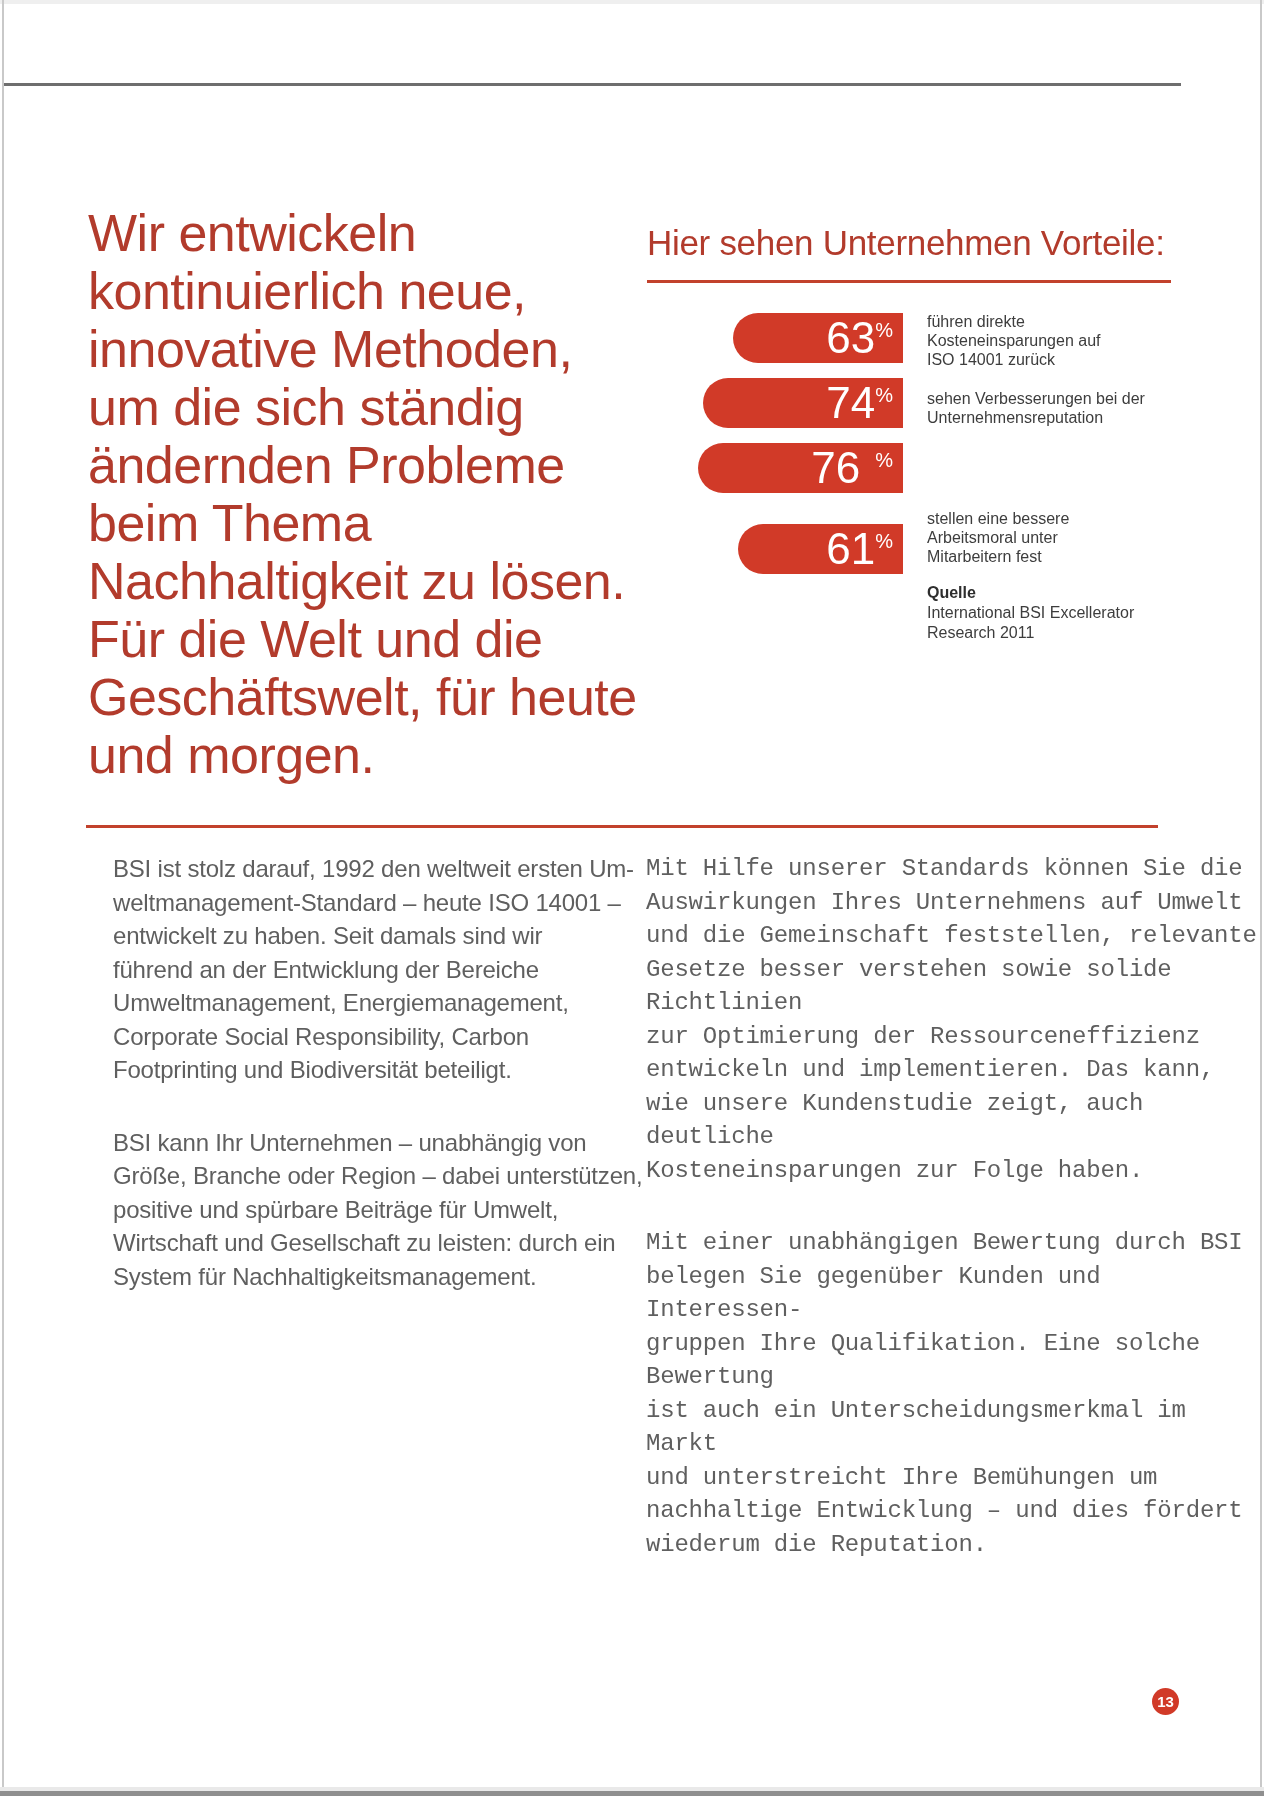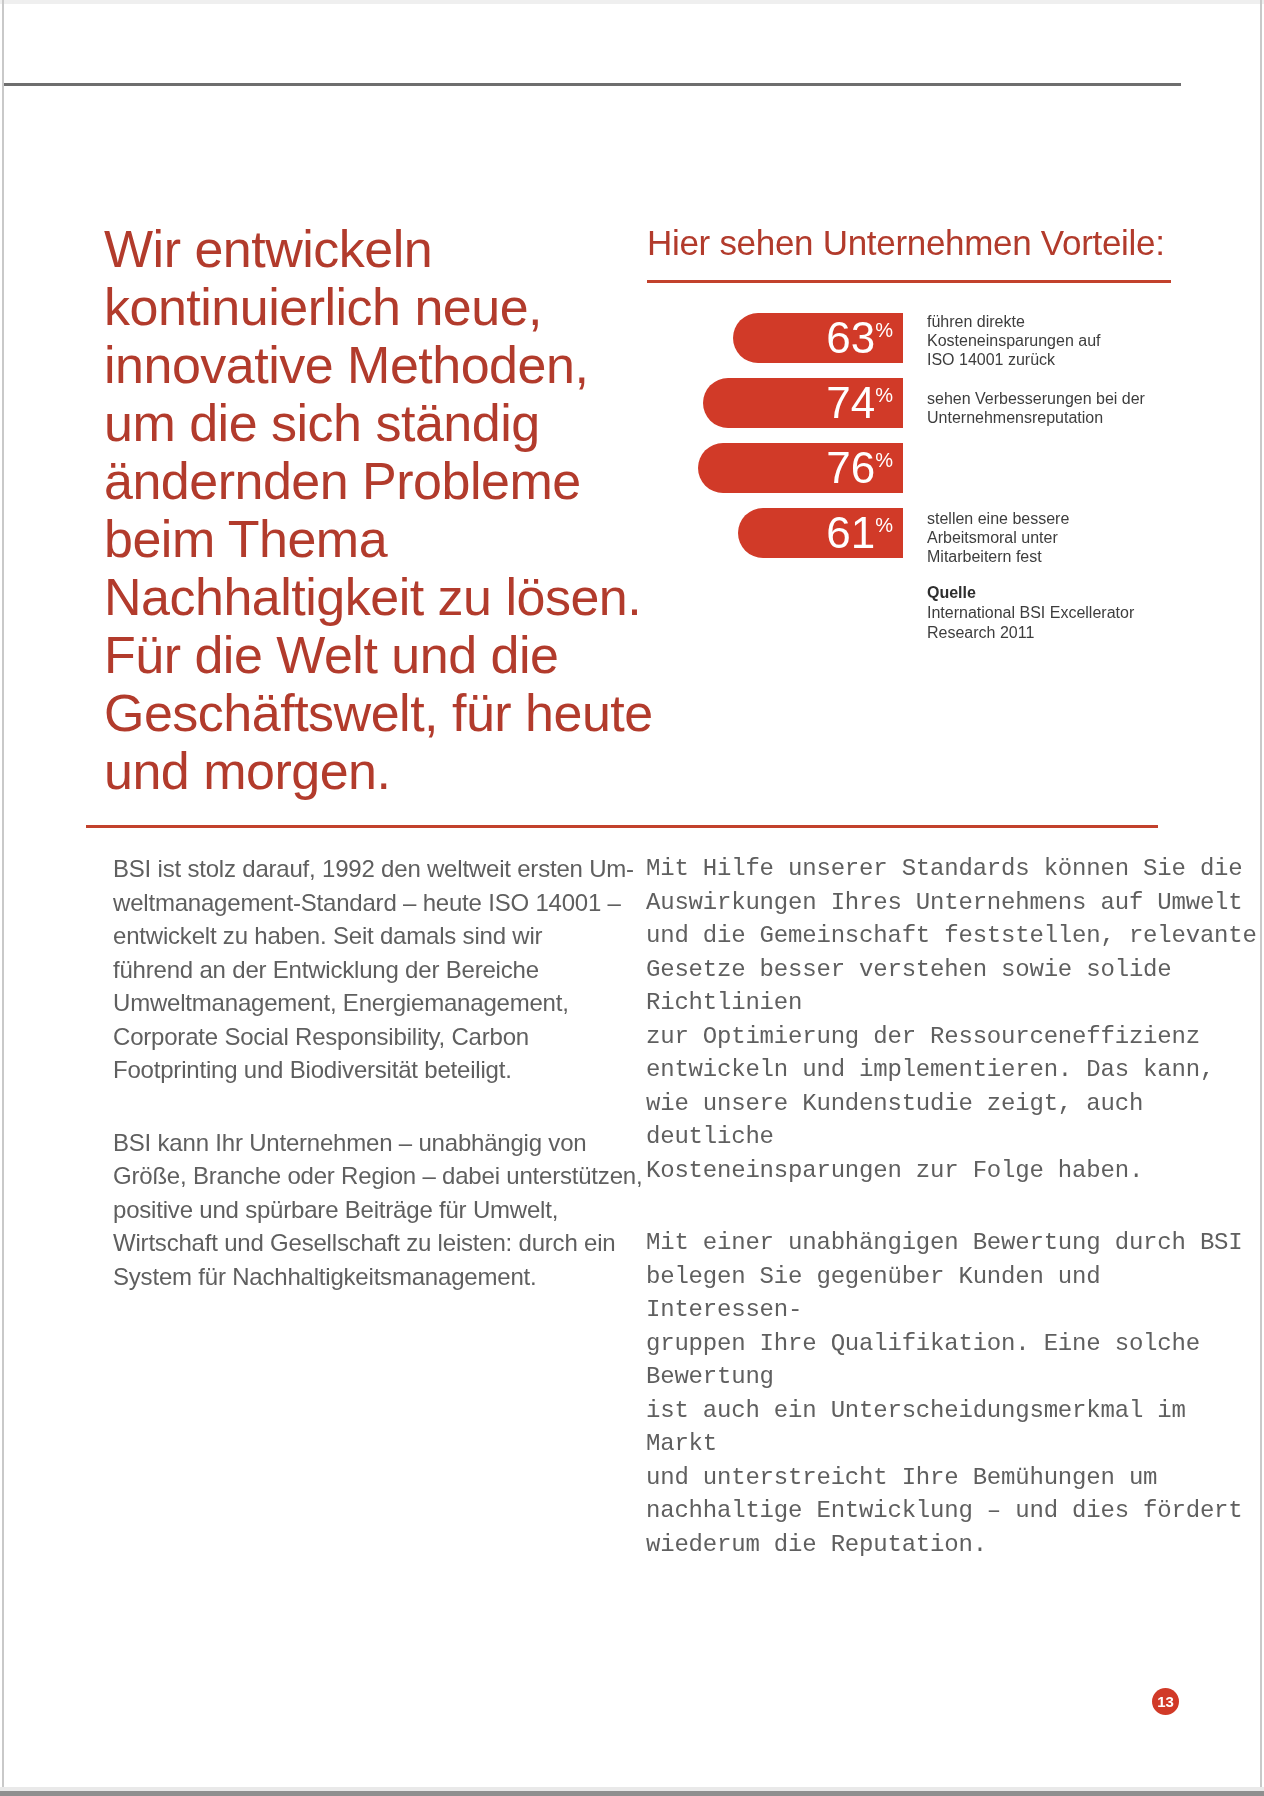--- a/index.html
+++ b/index.html
@@ -10,39 +10,39 @@
   
   .top-strip    { position:absolute; left:0; top:0; width:100%; height:4px; background:var(--top_strip,#efefef); }
   .edge-left    { position:absolute; left:2px; top:0; width:2px; height:100%; background:var(--page_edge,#c9c9c9); }
   .edge-right   { position:absolute; left:1260px; top:0; width:2px; height:100%; background:var(--page_edge,#c9c9c9); }
   .top-rule     { position:absolute; left:4px; top:83px; width:1177px; height:3px; background:var(--rule_gray,#6e6e6e); }
   .bottom-strip { position:absolute; left:0; top:1787px; width:100%; height:4px; background:#e9e9e9; }
   .bottom-bar   { position:absolute; left:0; top:1791px; width:100%; height:5px; background:var(--page_bottom_bar,#8f8f8f); }
 
   
   .headline {
-    position:absolute; left:88px; top:204px; margin:16px;
+    position:absolute; left:88px; top:204px; margin:0;
     font-size:52px; line-height:58px; font-weight:400; letter-spacing:-0.5px;
     color:var(--headline_red,#b23b2c); white-space:pre-line;
   }
 
   
   .benefits-title {
     position:absolute; left:647px; top:224px; margin:0;
     font-size:35px; line-height:38px; font-weight:400; letter-spacing:-0.3px;
     color:var(--headline_red,#b23b2c); white-space:nowrap;
   }
   .benefits-title-rule { position:absolute; left:647px; top:280px; width:524px; height:3px; background:var(--accent_red,#c2412c); }
 
   .bar {
     position:absolute; right:361px; height:50px; box-sizing:border-box;
     border-radius:25px 0 0 25px; background:var(--bar_red,#d13a28);
     display:flex; align-items:center; justify-content:flex-end; padding-right:10px; color:#fff;
   }
-  .b0 { top:313px;align-items:center; } .b1 { top:378px; } .b2 { top:443px; } .b3 { top:508px;text-align:right; }
+  .b0 { top:313px;align-items:center; } .b1 { top:378px; } .b2 { top:443px; } .b3 { top:524px;text-align:right; }
   .bar .val { font-size:44px; line-height:1; font-weight:400; }
   .bar .pct { font-size:20px; line-height:1; align-self:flex-start; margin-top:7px; }
 
   .bar-label {
     position:absolute; left:927px; width:330px;
     font-size:16px; line-height:19px; color:var(--label_dark,#3d3d3d); white-space:pre-line;
   }
   .bl0 { top:312px; } .bl1 { top:389px; } .bl2 { top:454px; } .bl3 { top:509px; }
 
   .source { position:absolute; left:927px; top:583px; font-size:16px; line-height:20px; color:var(--label_dark,#3d3d3d); }
@@ -91,21 +91,21 @@
   <div class="benefits-title-rule"></div>
 
   <div class="bar b0" style="width: 170.1px;">
     <span class="val">63</span>
       <span class="pct">%</span>
   </div>
   <div class="bar b1" style="width: 199.8px;">
     <span class="val">74</span>
       <span class="pct">%</span>
   </div>
-  <div class="bar b2" style="width: 205.2px;">
+  <div class="bar b2" style="width: 205.2px; gap: 15px;">
     <span class="val">76</span>
       <span class="pct">%</span>
   </div>
   <div class="bar b3" style="width: 164.7px;">
     <span class="val">61</span>
       <span class="pct">%</span>
   </div>
 
   <div class="bar-label bl0">führen direkte
 Kosteneinsparungen auf

